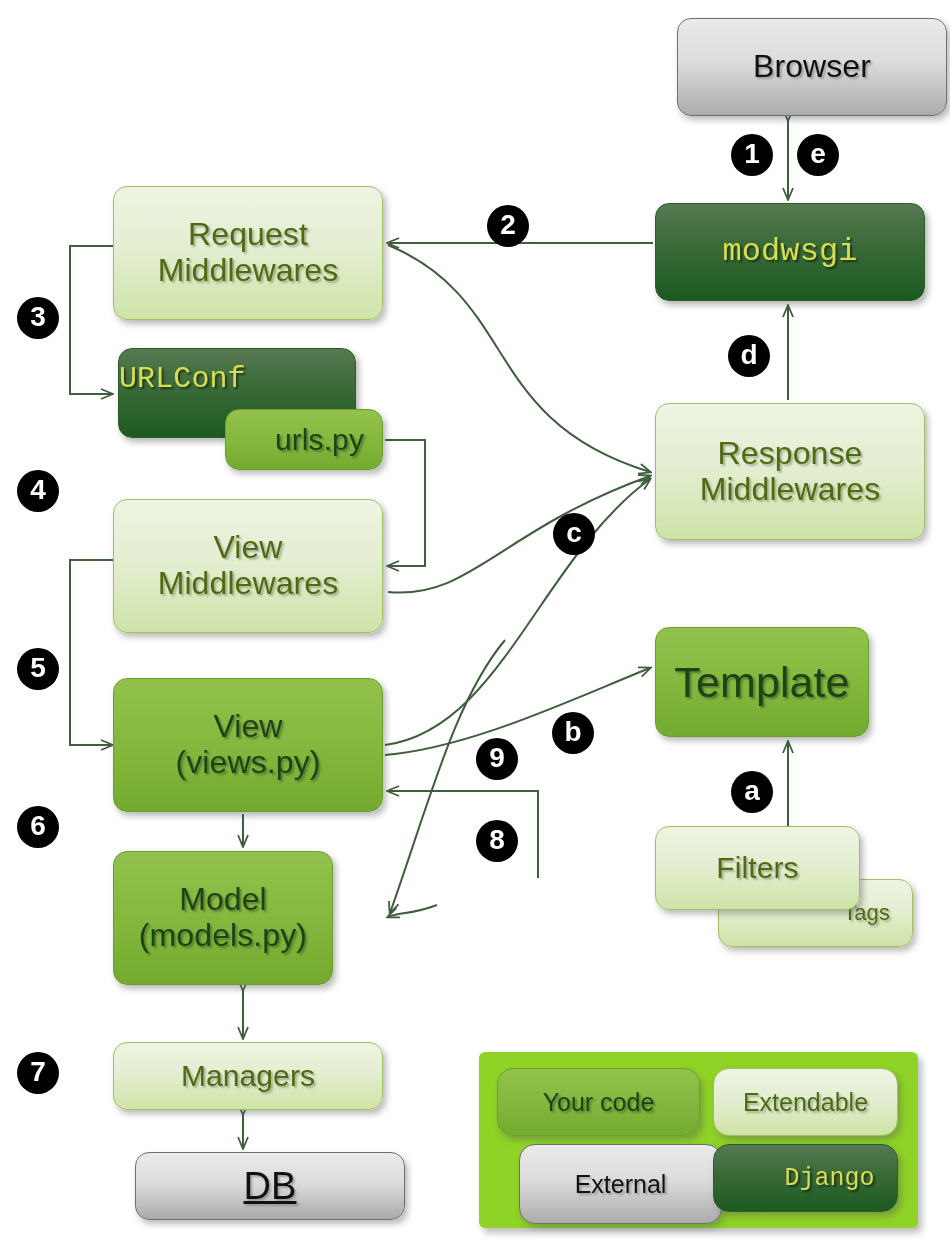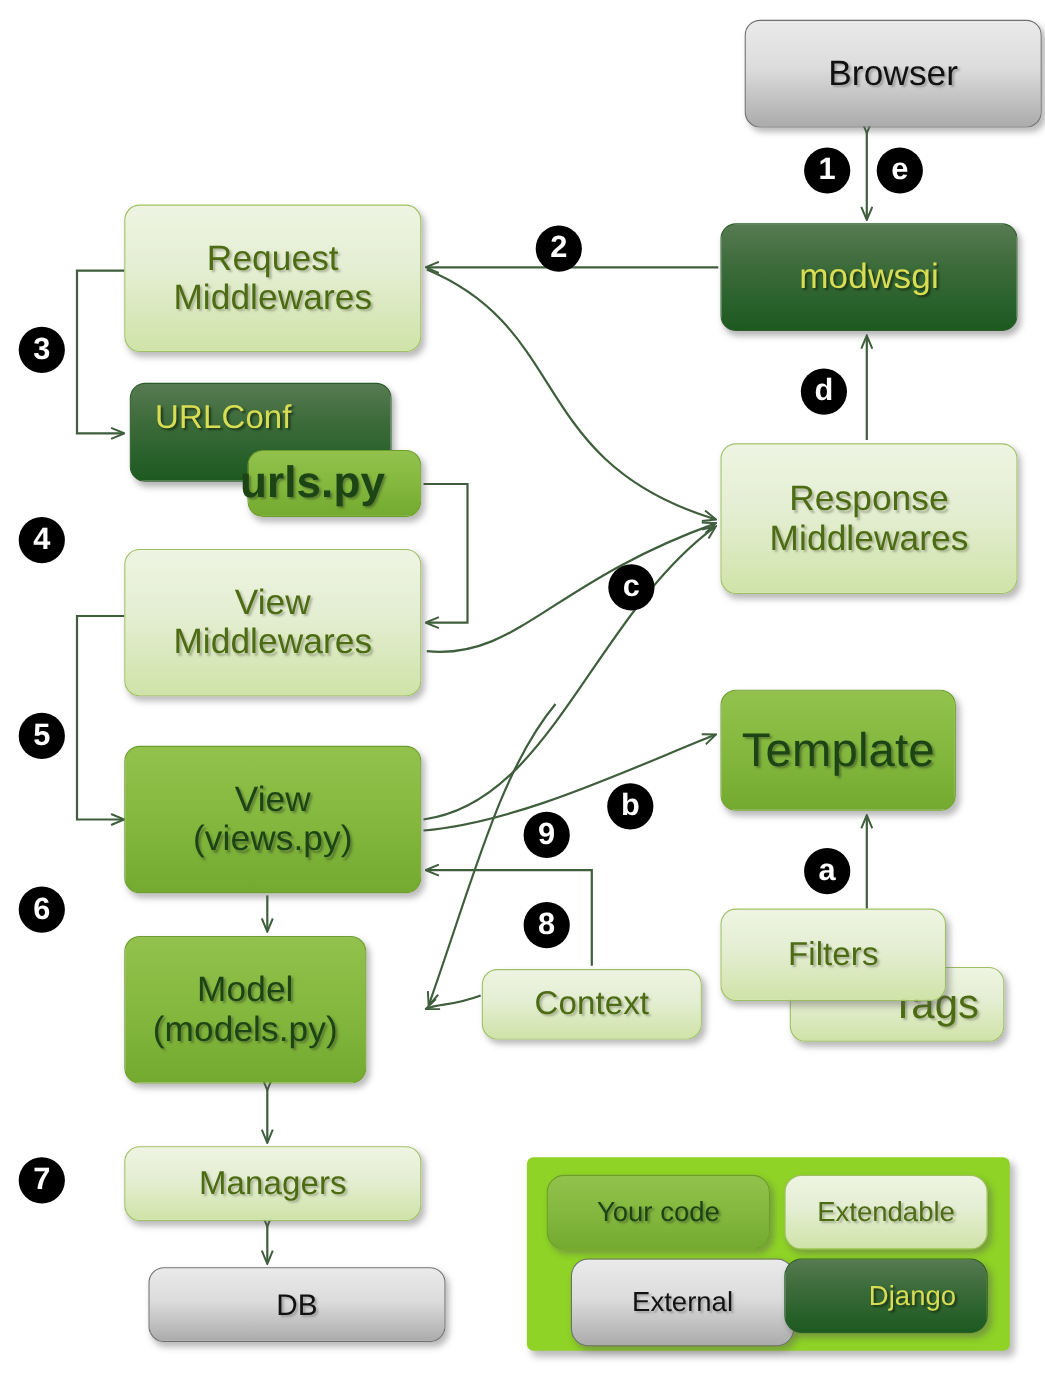--- a/index.html
+++ b/index.html
@@ -57,20 +57,21 @@
     text-shadow: 2px 2px 2px rgba(60,80,40,0.55);
     box-shadow: 3px 4px 6px rgba(90,90,90,0.42);
   }
   
   .skin-django {
     background: linear-gradient(to bottom, #577a52 0%, #3c6b3a 40%, #1c5a20 100%);
     border: 1px solid #2c5c2a;
     color: #d8dd54;
     text-shadow: 2px 2px 2px rgba(20,40,15,0.75);
     box-shadow: 3px 4px 6px rgba(90,90,90,0.45);
+    font-family: Liberation Mono, monospace;
   }
   
   .skin-external {
     background: linear-gradient(to bottom, #eaeaea 0%, #dcdcdc 45%, #ababab 100%);
     border: 1px solid #6f6f6f;
     color: #111111;
     text-shadow: 2px 2px 2px rgba(110,110,110,0.5);
     box-shadow: 3px 4px 6px rgba(90,90,90,0.42);
     margin-left: 22px;
   }
@@ -198,47 +199,46 @@
     </g>
   </svg>
 
   <div class="node skin-external" style="left:655px;top:18px;width:270px;height:98px;font-size:32px;">Browser</div>
 
   <div class="node skin-django" style="left:655px;top:203px;width:270px;height:98px;font-size:32px;">modwsgi</div>
 
   <div class="node skin-extendable" style="left:113px;top:186px;width:270px;height:134px;font-size:32px;">Request
 Middlewares</div>
 
-  <div class="node skin-django" style="left:118px;top:348px;width:238px;height:90px;font-size:30px;justify-content:flex-start;padding-left:22px;align-items:flex-start;padding-top:14px;">URLConf</div>
-
-  <div class="node skin-yourcode" style="left:225px;top:409px;width:158px;height:61px;font-size:40px;justify-content:flex-end;padding-right:32px;font-weight:bold;">urls.py</div>
+  <div class="node skin-django" style="left:118px;top:348px;width:238px;height:90px;font-size:30px;justify-content:flex-start;align-items:flex-start;padding-top:14px;">URLConf</div>
+
+  <div class="node skin-yourcode" style="left:225px;top:409px;width:158px;height:61px;font-size:30px;justify-content:flex-end;padding-right:18px;">urls.py</div>
 
   <div class="node skin-extendable" style="left:113px;top:499px;width:270px;height:134px;font-size:32px;">View
 Middlewares</div>
 
   <div class="node skin-yourcode" style="left:113px;top:678px;width:270px;height:134px;font-size:32px;">View
 (views.py)</div>
 
   <div class="node skin-yourcode" style="left:113px;top:851px;width:220px;height:134px;font-size:32px;">Model
 (models.py)</div>
 
   <div class="node skin-extendable" style="left:113px;top:1042px;width:270px;height:68px;font-size:30px;">Managers</div>
 
-  <div class="node skin-external" style="left:113px;top:1152px;width:270px;height:68px;font-size:27px;">DB</div>
+  <div class="node skin-external" style="left:113px;top:1152px;width:270px;height:68px;font-size:38px;text-decoration:underline;">DB</div>
 
   <div class="node skin-extendable" style="left:655px;top:403px;width:270px;height:137px;font-size:32px;">Response
 Middlewares</div>
 
   <div class="node skin-yourcode" style="left:655px;top:627px;width:214px;height:110px;font-size:43px;">Template</div>
 
   <div class="node skin-extendable" style="left:655px;top:826px;width:205px;height:84px;font-size:30px;z-index:3;">Filters</div>
 
-  <div class="node skin-extendable" style="left:718px;top:879px;width:195px;height:68px;font-size:38px;justify-content:flex-end;padding-right:22px;z-index:2;">Tags</div>
-
-  <div class="node skin-extendable" style="left:438px;top:881px;width:200px;height:64px;font-size:30px;z-index:3;">Context</div>
+  <div class="node skin-extendable" style="left:718px;top:879px;width:195px;height:68px;font-size:22px;justify-content:flex-end;padding-right:22px;z-index:2;">Tags</div>
+
 
   <div class="badge" style="left:731px;top:134px;">1</div>
   <div class="badge" style="left:797px;top:134px;">e</div>
   <div class="badge" style="left:487px;top:205px;">2</div>
   <div class="badge" style="left:17px;top:297px;">3</div>
   <div class="badge" style="left:728px;top:335px;">d</div>
   <div class="badge" style="left:17px;top:470px;">4</div>
   <div class="badge" style="left:553px;top:513px;">c</div>
   <div class="badge" style="left:17px;top:648px;">5</div>
   <div class="badge" style="left:552px;top:712px;">b</div>

